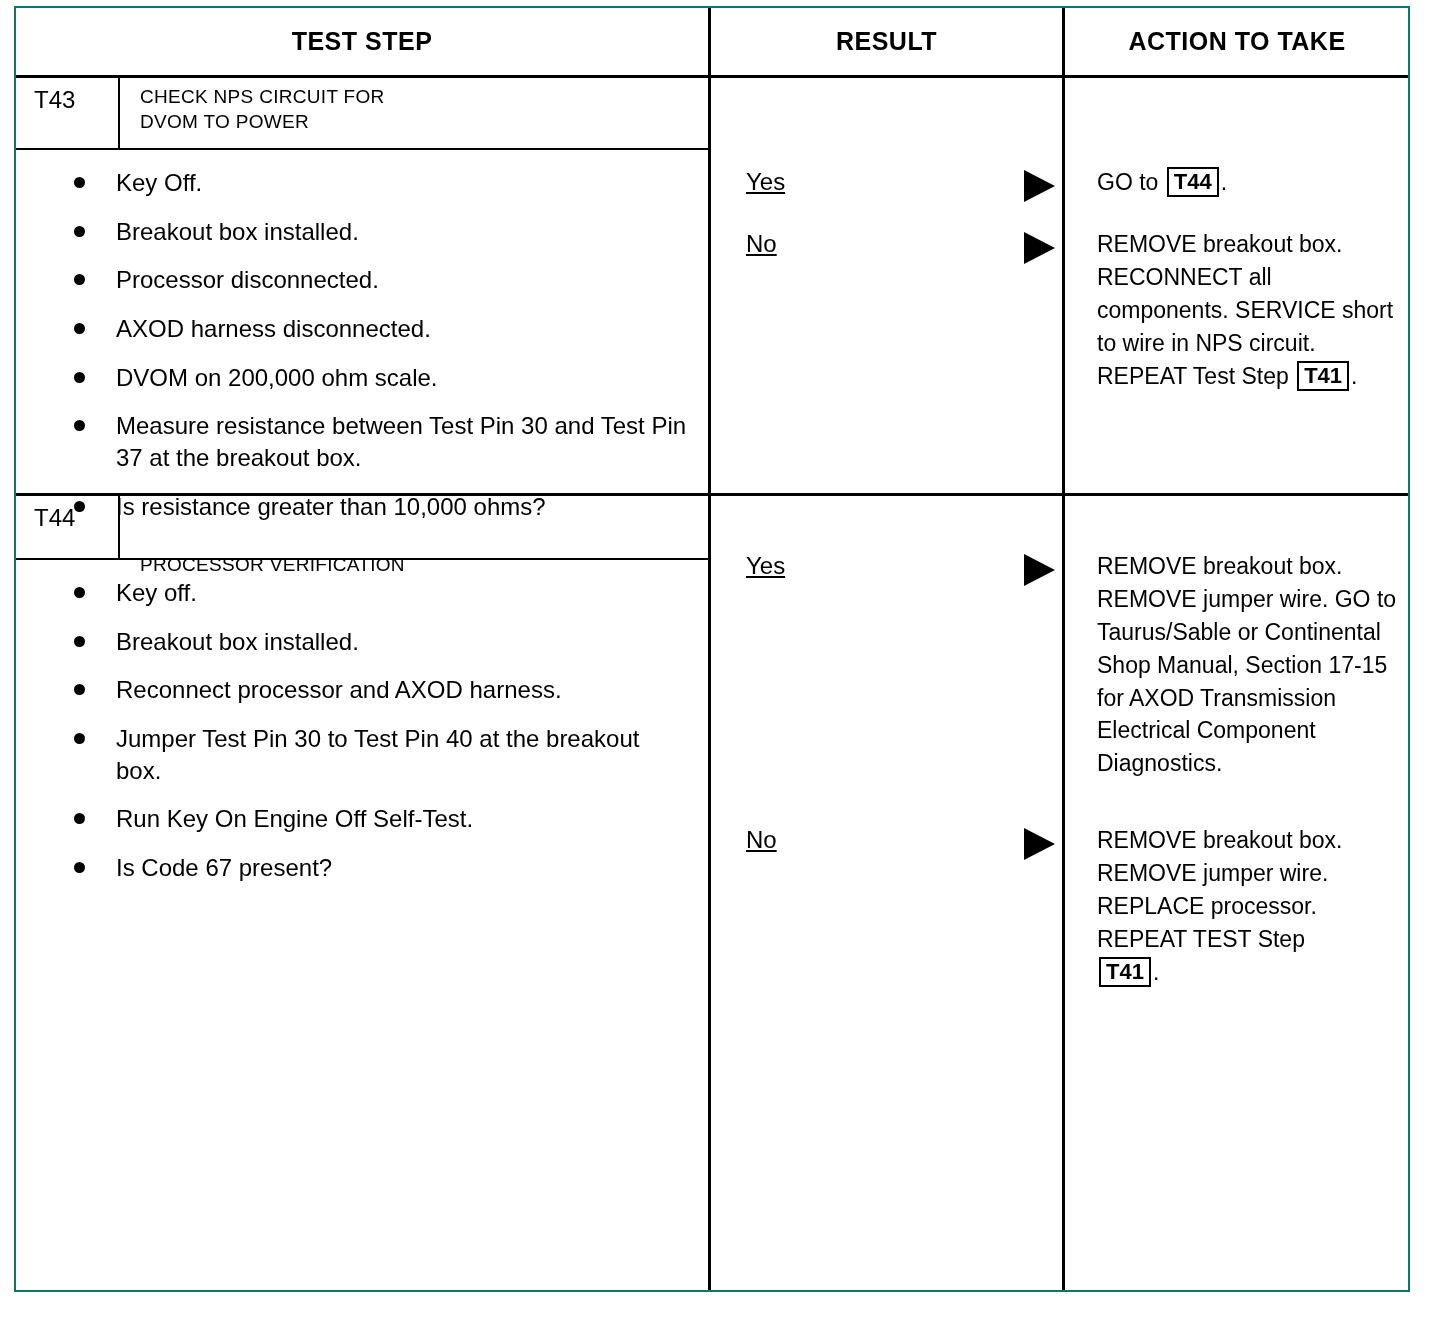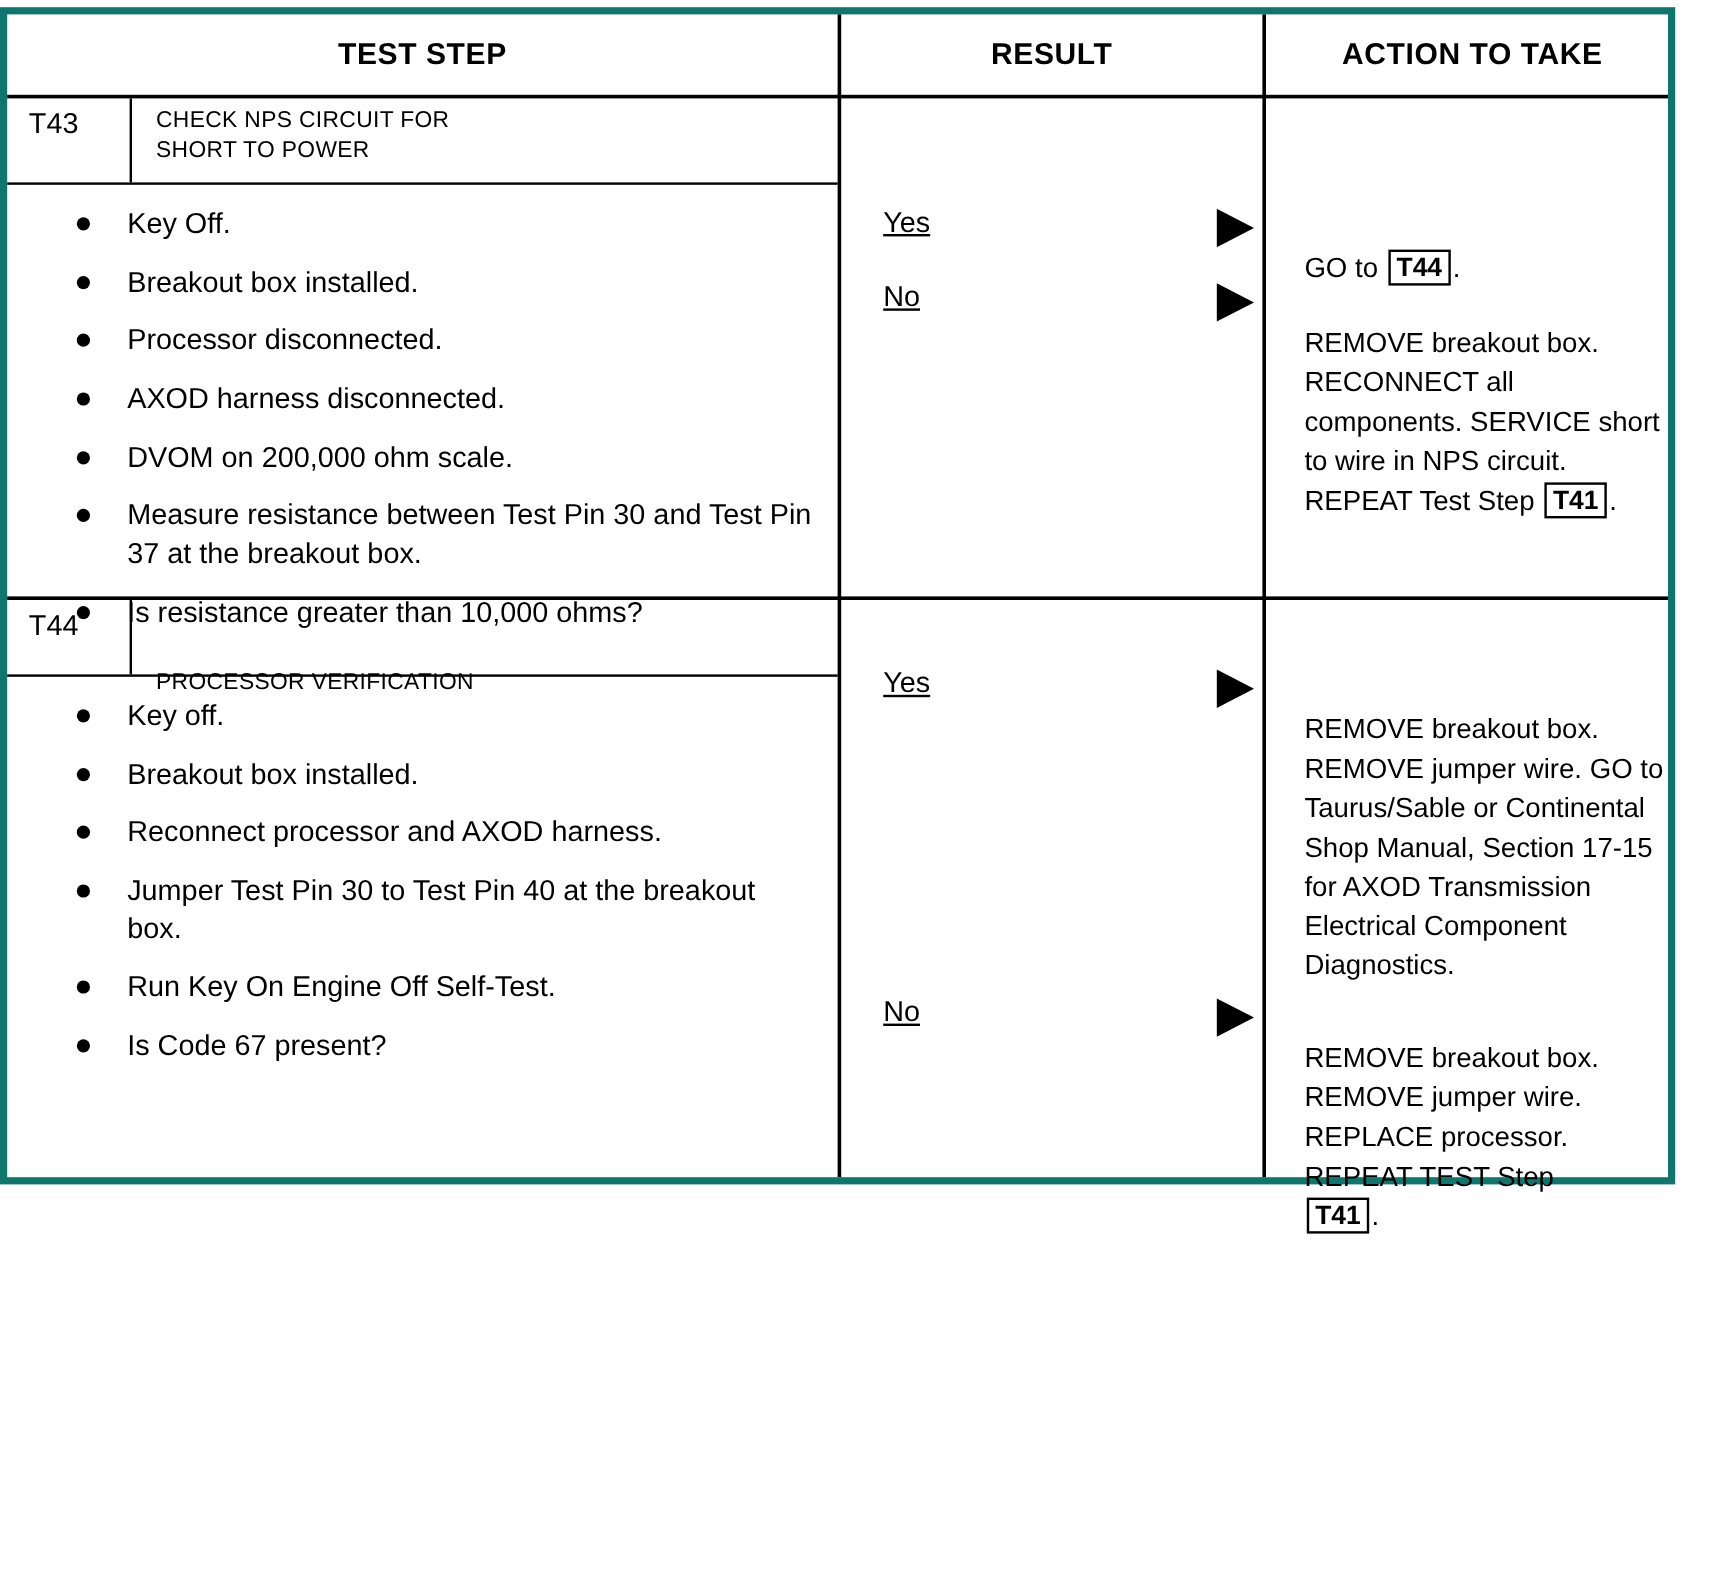--- a/index.html
+++ b/index.html
@@ -15,25 +15,25 @@
     overflow: hidden;
   }
   .page {
     position: relative;
     width: 1440px;
     height: 1328px;
     box-sizing: border-box;
   }
   .table-frame {
     position: absolute;
-    left: 0;
+    left: 14px;
     top: 6px;
     width: 1396px;
-    height: 981px;
-    border: 6px solid #0f766e;
+    height: 1286px;
+    border: 2px solid #0f766e;
     box-sizing: border-box;
   }
   
   .vline {
     position: absolute;
     top: 0;
     width: 3px;
     background: #000;
     height: 100%;
   }
@@ -175,21 +175,20 @@
     position: absolute;
     left: 1049px;
     width: 344px;
   }
   .act-item {
     position: absolute;
     left: 32px;
     width: 312px;
     font-size: 23px;
     line-height: 1.43;
-    margin-top: 37px;
   }
   .boxed {
     display: inline-block;
     border: 2px solid #000;
     padding: 0 5px 1px 5px;
     font-weight: bold;
     font-size: 22px;
     line-height: 1.15;
     margin: 0 2px;
     vertical-align: 1px;
@@ -211,21 +210,21 @@
     </div>
 
     <div class="section" style="top:70px; height:421px;">
 
       <div class="ts-col" style="top:0;">
         <div class="step-head two-line">
           <div class="step-id">T43</div>
           <div class="step-divider"></div>
           <div class="step-title">
             <div>CHECK NPS CIRCUIT FOR</div>
-            <div>SHORT TO POWER</div>
+            <div>DVOM TO POWER</div>
           </div>
         </div>
         <ul class="bullets">
           <li><span class="dot"></span><span>Key Off.</span></li>
           <li><span class="dot"></span><span>Breakout box installed.</span></li>
           <li><span class="dot"></span><span>Processor disconnected.</span></li>
           <li><span class="dot"></span><span>AXOD harness disconnected.</span></li>
           <li><span class="dot"></span><span>DVOM on 200,000 ohm scale.</span></li>
           <li style=""><span class="dot"></span><span>Measure resistance between Test Pin 30 and Test Pin 37 at the breakout box.</span></li>
           <li><span class="dot"></span><span>Is resistance greater than 10,000 ohms?</span></li>

